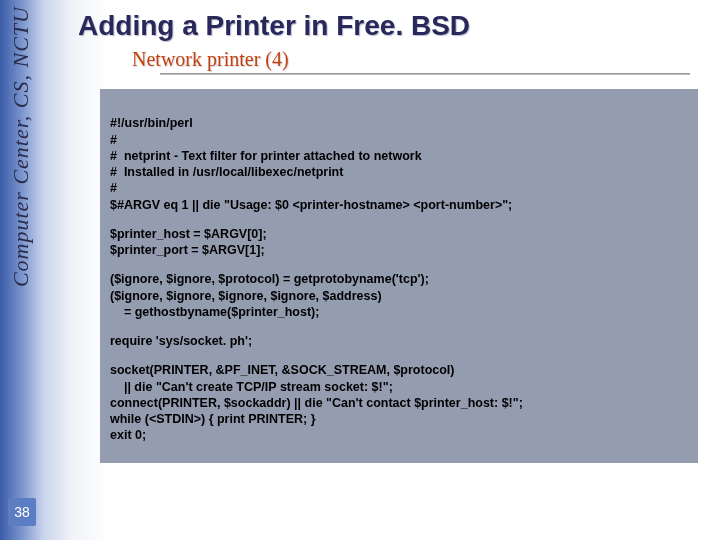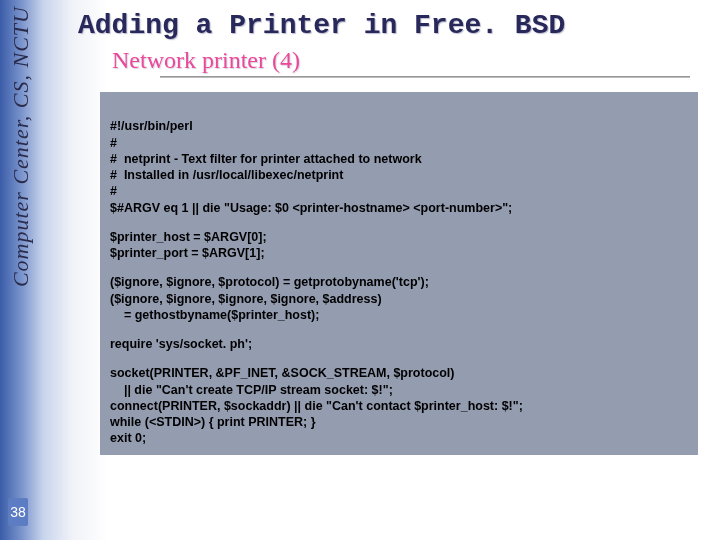--- a/index.html
+++ b/index.html
@@ -22,63 +22,63 @@
     font-style: italic;
     font-size: 22px;
     color: #2a2a4a;
     letter-spacing: 1px;
     white-space: nowrap;
   }
   .page-number {
     position: absolute;
     left: 8px;
     bottom: 14px;
-    width: 20px;
+    width: 28px;
     height: 28px;
     background: #5c7cc4;
     color: #ffffff;
     font-family: Arial, sans-serif;
     font-size: 14px;
     display: flex;
     align-items: center;
     justify-content: center;
     border-radius: 2px;
   }
   .content {
     margin-left: 60px;
     padding-top: 10px;
   }
   .title {
-    font-family: Liberation Mono, monospace;
+    font-family: Liberation Sans, sans-serif;
     font-size: 28px;
     color: #28285a;
     text-shadow: 1px 1px 1px rgba(120,120,160,0.5);
     margin-left: 18px;
     margin-bottom: 6px;
   }
   .subtitle {
     font-family: Georgia, 'Times New Roman', serif;
-    font-size: 24px;
-    color: #ec4899;
-    margin-left: 52px;
+    font-size: 20px;
+    color: #c2410c;
+    margin-left: 72px;
     margin-bottom: 2px;
     text-shadow: 1px 1px 1px rgba(150,150,180,0.4);
   }
   .divider {
     margin-left: 100px;
     margin-right: 30px;
     height: 2px;
     background: linear-gradient(to bottom, #888 0%, #ccc 100%);
     margin-bottom: 14px;
   }
   .code-block {
     margin-left: 40px;
     margin-right: 22px;
     background: #949cb0;
-    padding: 10px 10px 8px 10px;
+    padding: 10px 10px 19px 10px;
     font-family: Verdana, Tahoma, sans-serif;
     font-size: 12.5px;
     color: #000000;
     font-weight: bold;
     line-height: 1.3;
     white-space: pre;
   }
   .code-block .block { margin-bottom: 13px; display:block; }
   .code-block .block:last-child { margin-bottom: 0; }
 </style>

